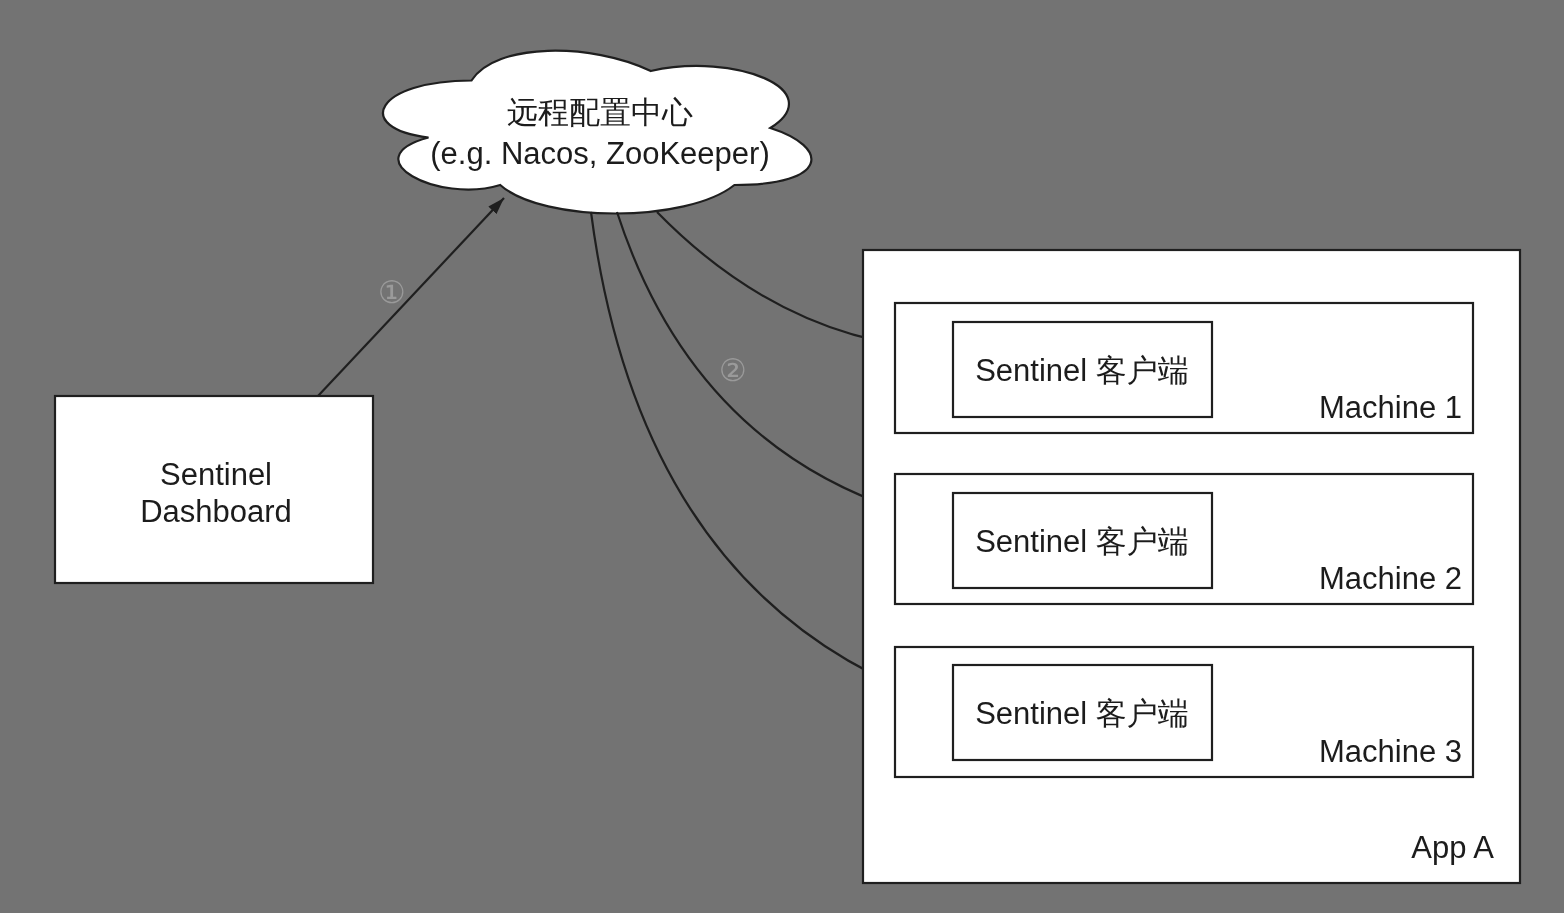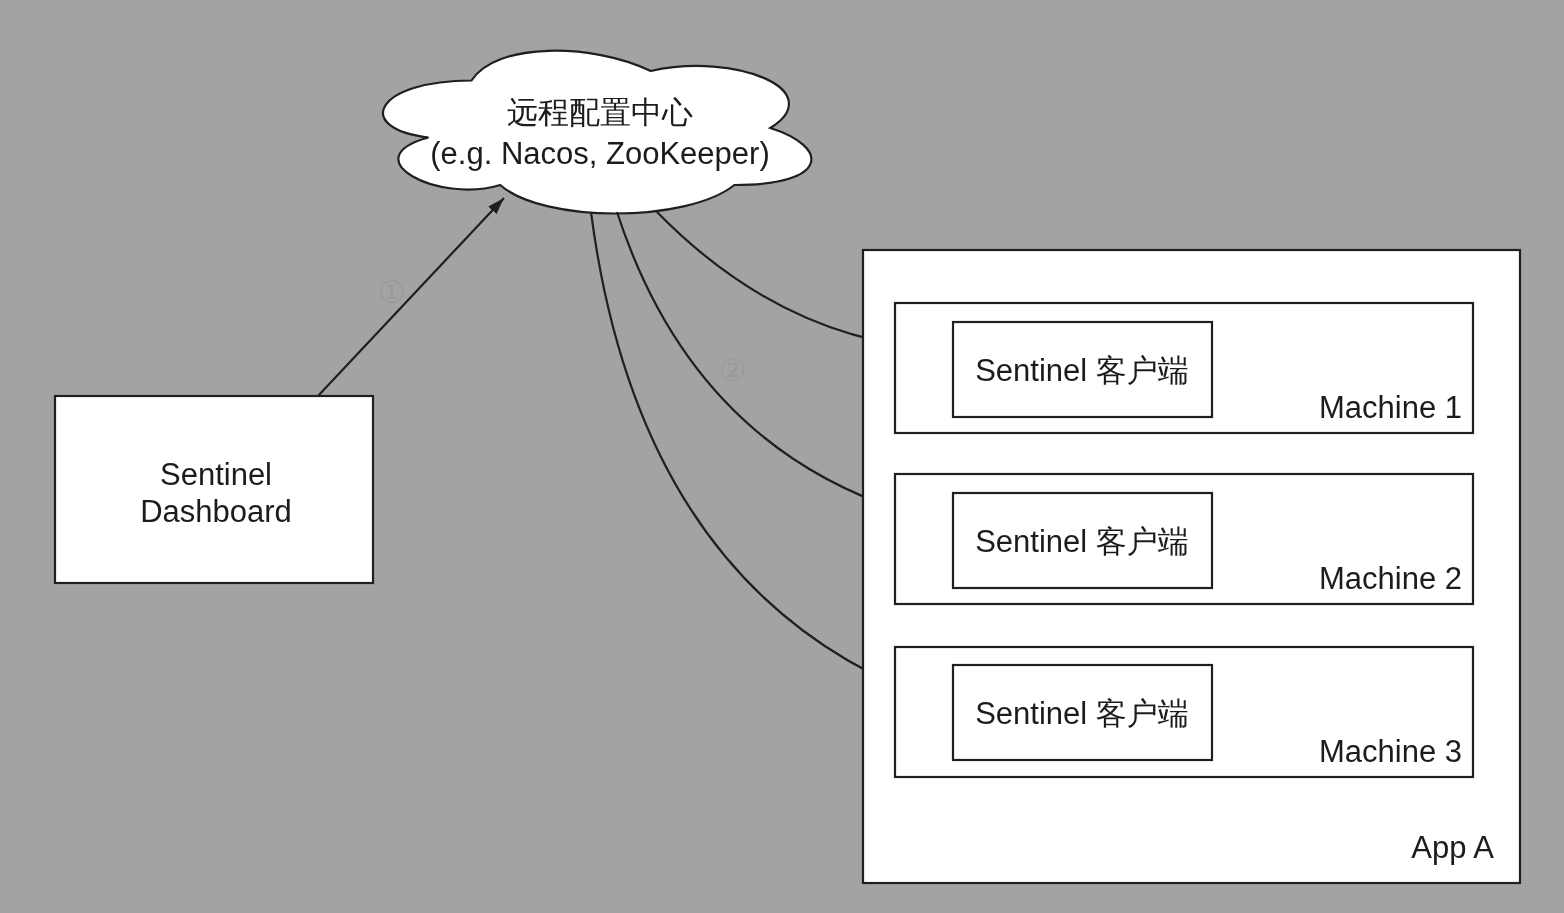--- a/index.html
+++ b/index.html
@@ -4,21 +4,21 @@
 <style>
   html, body {
     margin: 0;
     padding: 0;
     background: #ffffff;
   }
   .canvas {
     position: relative;
     width: 1564px;
     height: 913px;
-    background: #a3a3a3;
+    background: #737373;
     overflow: hidden;
   }
   svg {
     display: block;
     font-family: "Liberation Sans", sans-serif;
   }
   .shape {
     fill: #ffffff;
     stroke: #1f1f1f;
     stroke-width: 2.2;

